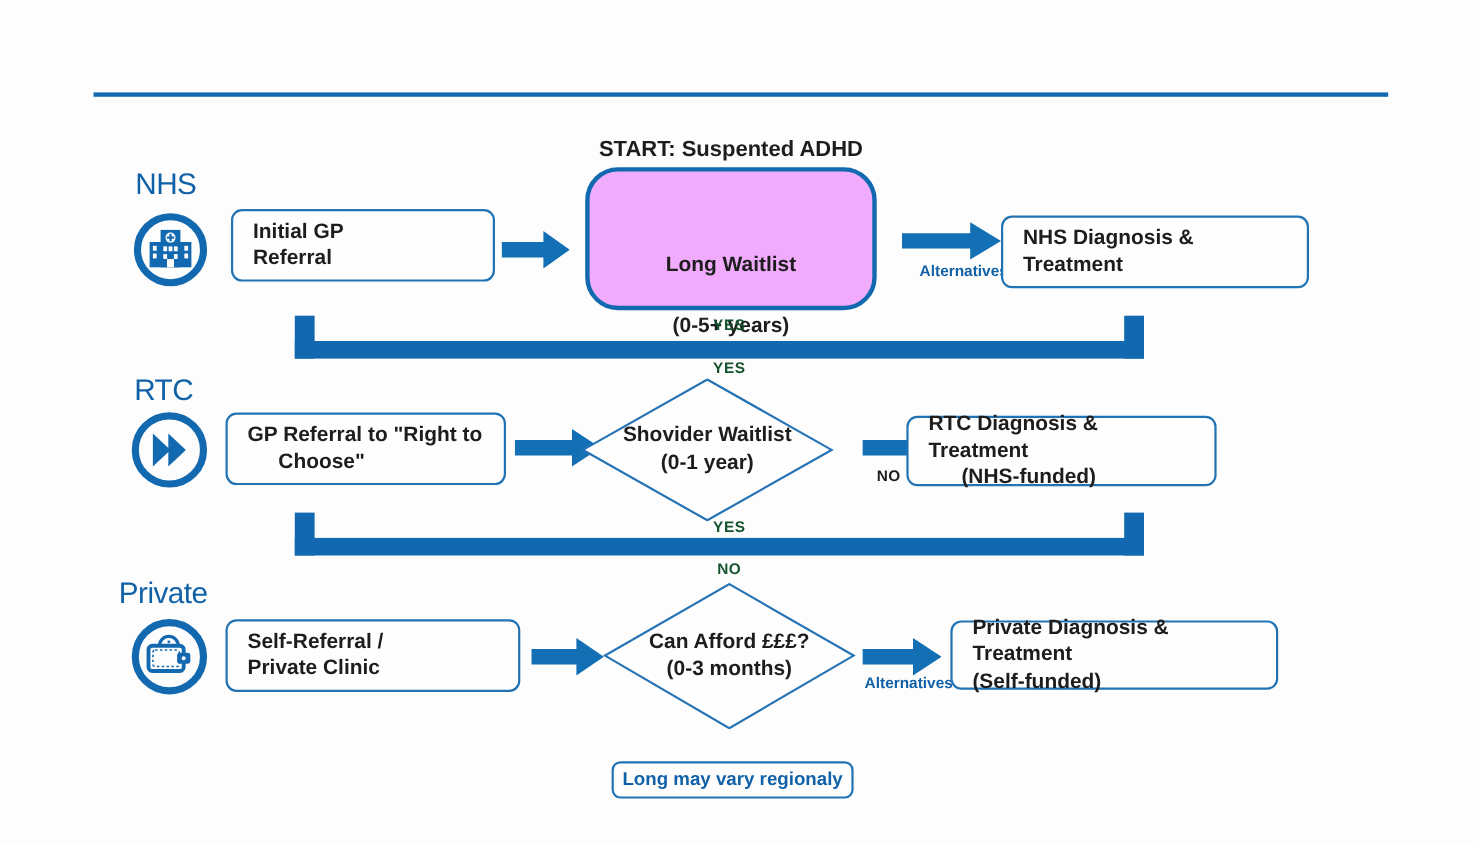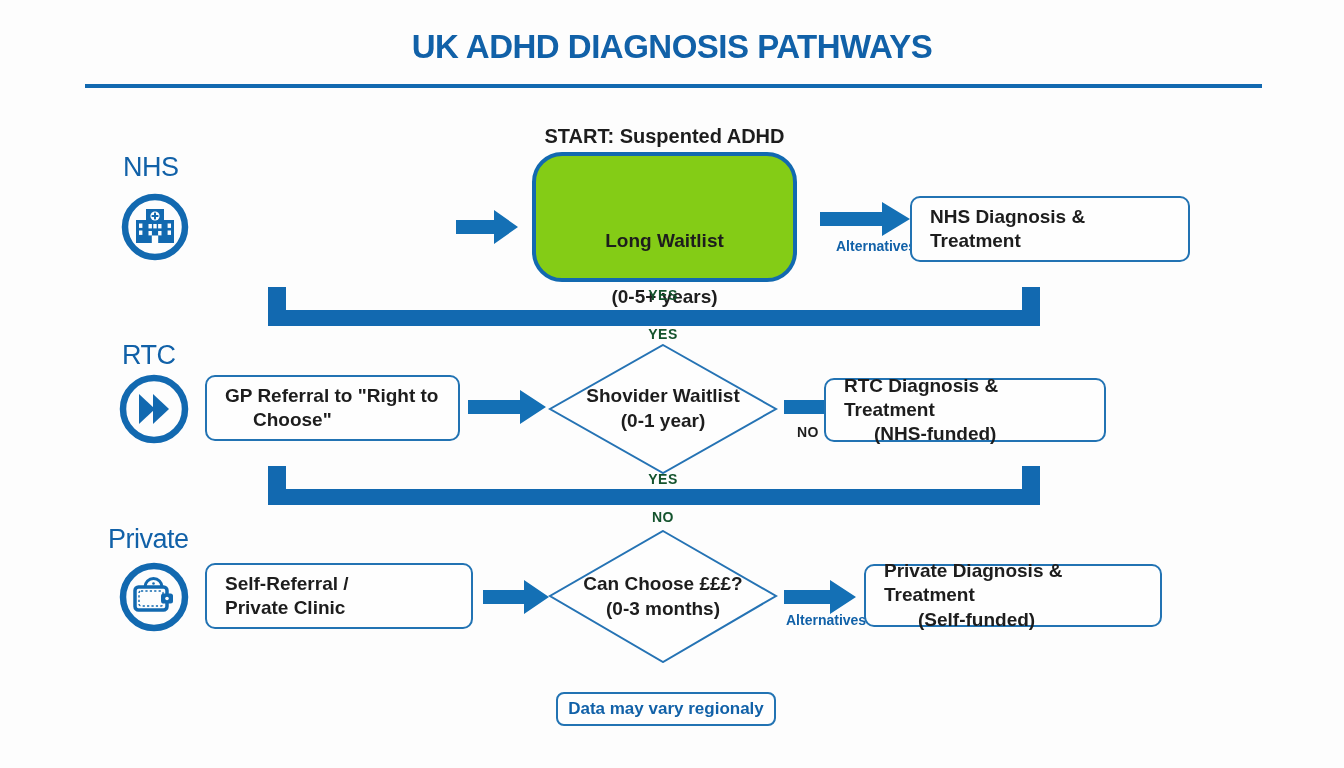--- a/index.html
+++ b/index.html
@@ -44,26 +44,26 @@
     position:absolute;
     border:2px solid var(--border-blue);
     border-radius:10px;
     background:#fefefe;
     display:flex;flex-direction:column;justify-content:center;
     padding:6px 10px 6px 18px;
     font-size:19px;font-weight:700;line-height:1.28;color:var(--ink);
   }
   .pbox .ind-sm{margin-left:28px;}
   .pbox .ind-md{margin-left:30px;}
-  .pbox .ind-lg{margin-left:34px;}
+  .pbox .ind-lg{}
 
   
   .start-box{
     position:absolute;left:532px;top:152px;width:265px;height:130px;
-    border:4px solid var(--blue);border-radius:30px;background:#84cc16;
+    border:4px solid var(--blue);border-radius:30px;background:#f0abfc;
     display:flex;flex-direction:column;align-items:center;justify-content:center;
     text-align:center;
     gap:32px;
   }
   .start-box .start-title{font-size:20px;font-weight:700;color:var(--ink);}
   .start-box .start-divider{width:190px;height:2px;background:#2e7ab8;margin:9px 0 8px;}
   .start-box .start-line{font-size:19px;font-weight:700;line-height:1.25;color:var(--ink);}
 
   
   .diamond{position:absolute;}
@@ -101,21 +101,20 @@
     border:2px solid var(--border-blue);border-radius:8px;background:#fefefe;
     display:flex;align-items:center;justify-content:center;
     font-size:17px;font-weight:700;color:var(--blue-dark);
   }
 </style>
 </head>
 <body>
 
 <div class="stage">
 
-  <div class="title">UK ADHD DIAGNOSIS PATHWAYS</div>
   <div class="title-rule"></div>
 
   <div class="row-label" style="left:123px;top:152px;">NHS</div>
 
   <div class="icon-wrap" style="left:120px;top:192px;">
     <svg width="70" height="70" viewBox="0 0 70 70">
       <circle cx="35" cy="35" r="30" fill="none" stroke="#1269b0" stroke-width="6.5"></circle>
       <rect x="16" y="28" width="38" height="23" fill="#1269b0"></rect>
       <rect x="26" y="17" width="18" height="34" fill="#1269b0"></rect>
       <circle cx="35" cy="24" r="4.6" fill="#fefefe"></circle>
@@ -127,20 +126,24 @@
       <rect x="19" y="31.5" width="3.4" height="4.4" fill="#fefefe"></rect>
       <rect x="19" y="38.5" width="3.4" height="4.4" fill="#fefefe"></rect>
       <rect x="47.6" y="31.5" width="3.4" height="4.4" fill="#fefefe"></rect>
       <rect x="47.6" y="38.5" width="3.4" height="4.4" fill="#fefefe"></rect>
       <rect x="28.5" y="39" width="3.4" height="4.4" fill="#fefefe"></rect>
       <rect x="38.1" y="39" width="3.4" height="4.4" fill="#fefefe"></rect>
       <rect x="31.8" y="43.5" width="6.4" height="7.5" fill="#fefefe"></rect>
     </svg>
   </div>
 
+  <div class="pbox" style="left:210px;top:190px;width:240px;height:66px;">
+    <span>Initial GP</span>
+    <span>Referral</span>
+  </div>
 
   <div class="arrow" style="left:456px;top:208px;width:62px;height:38px;">
     <svg viewBox="0 0 62 38" preserveAspectRatio="none">
         <polygon points="0,12 38,12 38,2 62,19 38,36 38,26 0,26" fill="#1470b5"></polygon>
       </svg>
   </div>
 
   <div class="start-box">
     <div class="start-title">START: Suspented ADHD</div>
     <div class="start-divider"></div>
@@ -177,21 +180,21 @@
     <span>GP Referral to "Right to</span>
     <span class="ind-sm">Choose"</span>
   </div>
 
   <div class="arrow" style="left:468px;top:388px;width:78px;height:38px;">
     <svg viewBox="0 0 78 38" preserveAspectRatio="none">
         <polygon points="0,12 52,12 52,2 78,19 52,36 52,26 0,26" fill="#1470b5"></polygon>
       </svg>
   </div>
 
-  <div class="diamond" style="left:548px;top:344px;width:230px;height:130px;">
+  <div class="diamond" style="left:528px;top:344px;width:230px;height:130px;">
     <svg width="230" height="130" viewBox="0 0 230 130">
       <polygon points="115,1 228,65 115,129 2,65" fill="#fefefe" stroke="#2573b4" stroke-width="2"></polygon>
     </svg>
     <div class="dtext">
       <span>Shovider Waitlist</span>
       <span>(0-1 year)</span>
     </div>
   </div>
 
   <div class="arrow" style="left:784px;top:388px;width:74px;height:38px;">
@@ -233,34 +236,34 @@
     <svg viewBox="0 0 66 38" preserveAspectRatio="none">
         <polygon points="0,12 41,12 41,2 66,19 41,36 41,26 0,26" fill="#1470b5"></polygon>
       </svg>
   </div>
 
   <div class="diamond" style="left:548px;top:530px;width:230px;height:133px;">
     <svg width="230" height="133" viewBox="0 0 230 133">
       <polygon points="115,1 228,66 115,132 2,66" fill="#fefefe" stroke="#2573b4" stroke-width="2"></polygon>
     </svg>
     <div class="dtext">
-      <span>Can Choose £££?</span>
+      <span>Can Afford £££?</span>
       <span>(0-3 months)</span>
     </div>
   </div>
 
   <div class="arrow" style="left:784px;top:578px;width:72px;height:38px;">
     <svg viewBox="0 0 72 38" preserveAspectRatio="none">
         <polygon points="0,12 46,12 46,2 72,19 46,36 46,26 0,26" fill="#1470b5"></polygon>
       </svg>
   </div>
   <div class="arrow-label" style="left:786px;top:612px;">Alternatives</div>
 
   <div class="pbox" style="left:864px;top:564px;width:298px;height:63px;">
     <span>Private Diagnosis &amp; Treatment</span>
     <span class="ind-lg">(Self-funded)</span>
   </div>
 
   <div class="footnote">
-    <span>Data may vary regionaly</span>
+    <span>Long may vary regionaly</span>
   </div>
 
 </div>
 
 </body></html>

